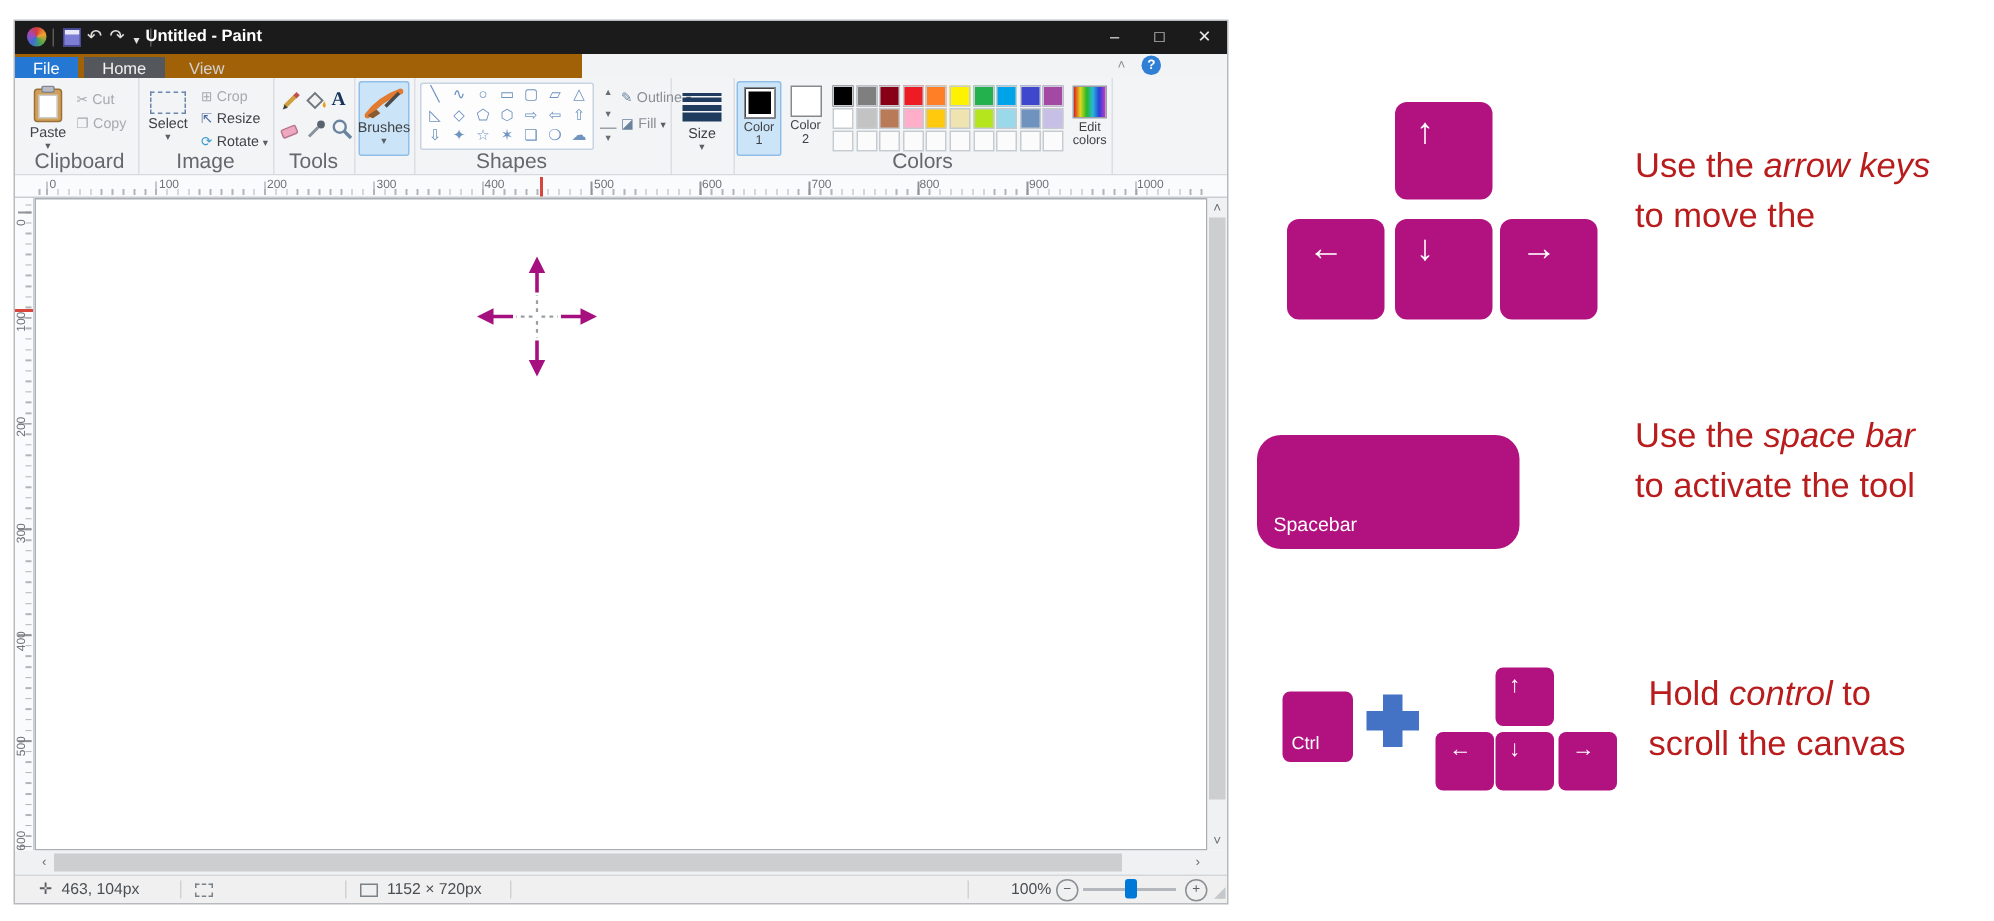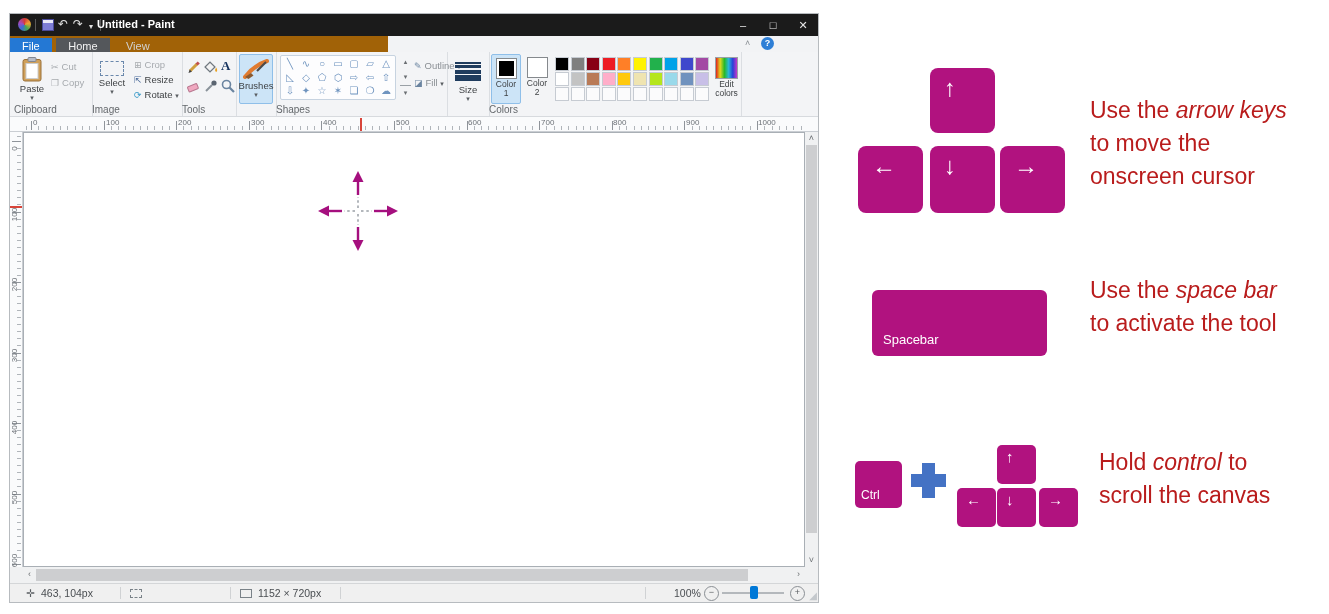--- a/index.html
+++ b/index.html
@@ -22,21 +22,21 @@
   .tab{height:16px;line-height:16px;font-size:11px;padding:0 12px;display:inline-block}
   .tab-file{background:#2478d4;color:#fff}
   .tab-home{background:#54575b;color:#f2f2f2}
   .tab-view{color:#d2d2d2}
   .collapse{color:#8a8f94;font-size:9px;top:2px}
   .help{width:13px;height:13px;border-radius:50%;background:#2f7fd6;color:#fff;font-size:9px;font-weight:bold;
         text-align:center;line-height:13px;top:1px}
   
   .ribbon{left:0;top:38px;width:808px;height:65px;background:#f3f4f6;border-bottom:1px solid #d7dade;box-sizing:border-box}
   .sec{top:0;height:64px;border-right:1px solid #dbdee2}
-  .seclabel{left:0;right:0;bottom:1px;font-size:10px;color:#64686c}
+  .seclabel{left:0;right:0;bottom:1px;text-align:center;font-size:14px;color:#64686c}
   .bigbtn{display:flex;flex-direction:column;align-items:center;gap:1px;padding-top:3px;box-sizing:border-box}
   .bigbtn .lbl{font-size:9.5px;color:#3f4245}
   .caret{font-size:7px;color:#5a5e62;line-height:5px}
   .selbtn{background:#cce4f7;border:1px solid #8fbfe9;border-radius:2px}
   .smallrow{font-size:9.5px;color:#3f4245;white-space:nowrap}
   .disabled{color:#a6aaae}
   .ic-sm{font-size:9px;margin-right:3px}
   .dashedrect{width:22px;height:13px;border:1.5px dashed #6a88ac;display:inline-block}
   .sizebar{background:#1f3c5e;width:26px;margin:1.5px 0}
   .shapepanel{background:#fdfdfe;border:1px solid #c7d3e0;border-radius:2px;display:grid;
@@ -418,24 +418,23 @@
 </div>
 <div class="abs key" style="left: 930px; top: 146px; width: 65px; height: 67px; background: rgb(177, 18, 127);">
   <span class="key-arrow">↓</span>
 </div>
 <div class="abs key" style="left: 1000px; top: 146px; width: 65px; height: 67px; background: rgb(177, 18, 127);">
   <span class="key-arrow">→</span>
 </div>
 <div class="abs instr" style="left:1090px;top:94px;width:240px">
   <span>Use the </span><i>arrow keys</i><br>
   <span>to move the</span><br>
-  <span>onscreen cursor</span>
-</div>
-
-<div class="abs key" style="left: 872px; top: 290px; width: 175px; height: 66px; border-radius: 6px; background: rgb(177, 18, 127);">
+</div>
+
+<div class="abs key" style="left: 838px; top: 290px; width: 175px; height: 76px; border-radius: 16px; background: rgb(177, 18, 127);">
   <span class="keylabel">Spacebar</span>
 </div>
 <div class="abs instr" style="left:1090px;top:274px;width:240px">
   <span>Use the </span><i>space bar</i><br>
   <span>to activate the tool</span>
 </div>
 
 <div class="abs key-sm" style="left: 855px; top: 461px; width: 47px; height: 47px; background: rgb(177, 18, 127);">
   <span class="keylabel" style="left:6px;bottom:6px;font-size:12px">Ctrl</span>
 </div>

